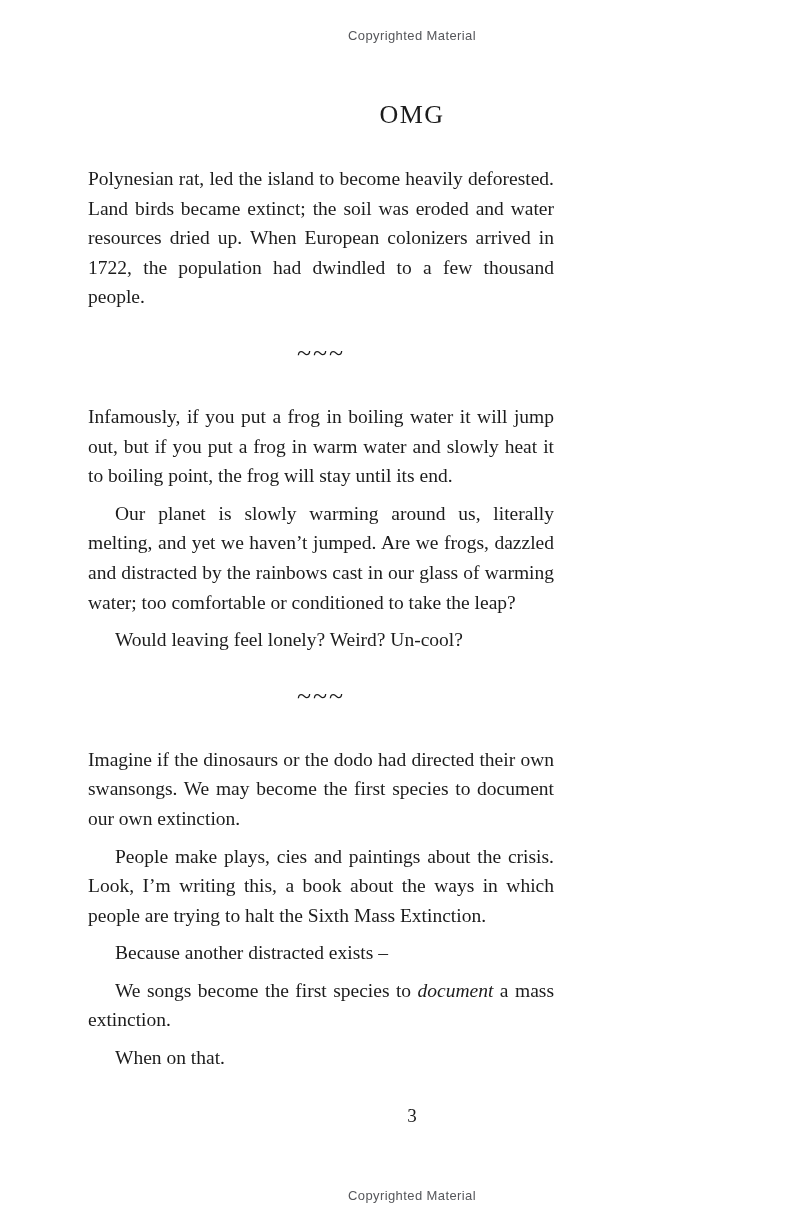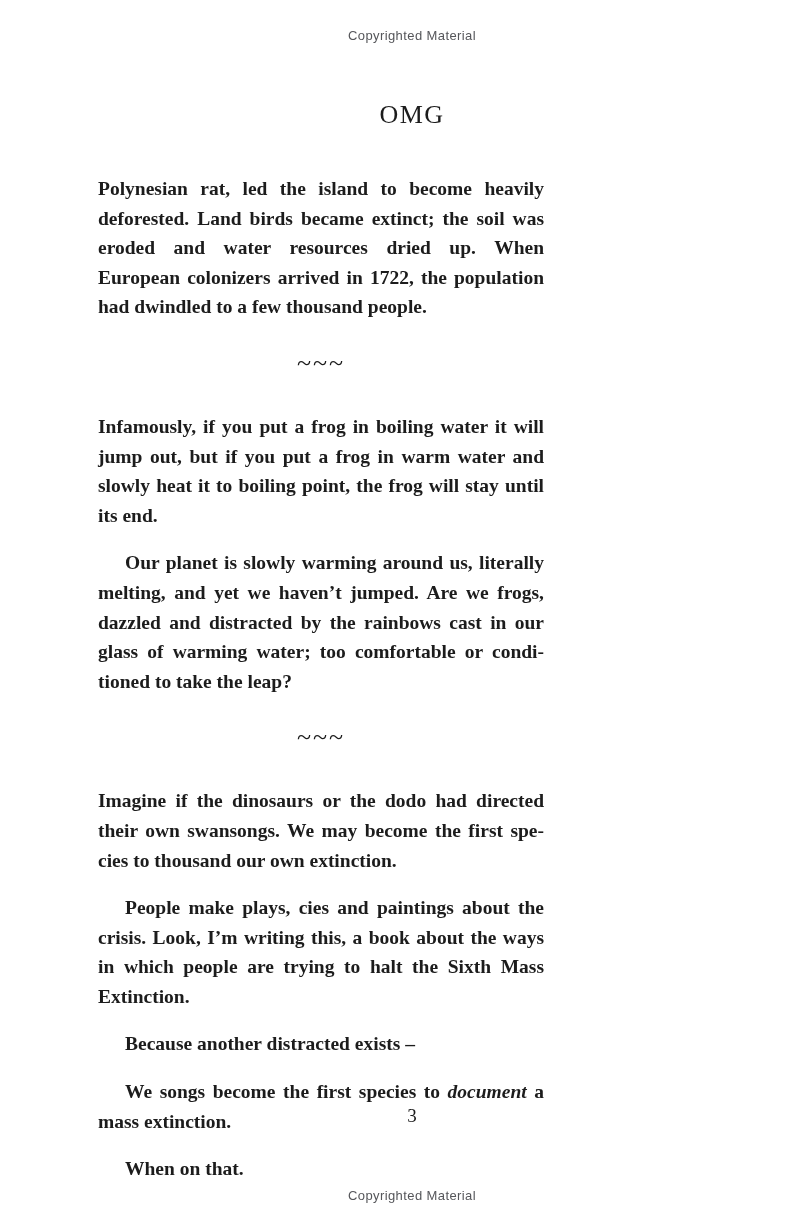--- a/index.html
+++ b/index.html
@@ -43,23 +43,22 @@
     position: absolute;
     top: 156px;
     left: 80px;
     width: 482px;
     font-size: 19.5px;
     line-height: 29.6px;
     text-align: justify;
     color: #1c1c1c;
   }
   .para {
-    margin: 18px;
+    margin: 8px;
     hyphens: manual;
-    font-weight: bold;
     -webkit-hyphens: manual;
   }
   .para.indent { text-indent: 27px; }
   .divider {
     text-align: center;
     font-size: 26px;
     line-height: 30px;
     letter-spacing: 2px;
     margin: 26px 0 34px 0;
     color: #1c1c1c;
@@ -87,24 +86,25 @@
   <div class="text-block">
 
     <p class="para">Polynesian rat, led the island to become heavily defor­ested. Land birds became extinct; the soil was eroded and water resources dried up. When European col­onizers arrived in 1722, the population had dwindled to a few thousand people.</p>
 
     <div class="divider">~~~</div>
 
     <p class="para">Infamously, if you put a frog in boiling water it will jump out, but if you put a frog in warm water and slowly heat it to boiling point, the frog will stay until its end.</p>
 
     <p class="para indent">Our planet is slowly warming around us, literally melting, and yet we haven’t jumped. Are we frogs, dazzled and distracted by the rainbows cast in our glass of warming water; too comfortable or condi­tioned to take the leap?</p>
 
+    <p class="para indent">Would leaving feel lonely? Weird? Un-cool?</p>
 
     <div class="divider">~~~</div>
 
-    <p class="para">Imagine if the dinosaurs or the dodo had directed their own swansongs. We may become the first spe­cies to thousand our own extinction.</p>
+    <p class="para">Imagine if the dinosaurs or the dodo had directed their own swansongs. We may become the first spe­cies to document our own extinction.</p>
 
     <p class="para indent">People make plays, cies and paintings about the crisis. Look, I’m writing this, a book about the ways in which people are trying to halt the Sixth Mass Extinction.</p>
 
     <p class="para indent">Because another distracted exists –</p>
 
     <p class="para indent"><span>We songs become the first species to </span><em class="italic">document</em><span> a mass extinction.</span></p>
 
     <p class="para indent">When on that.</p>
 
   </div>

